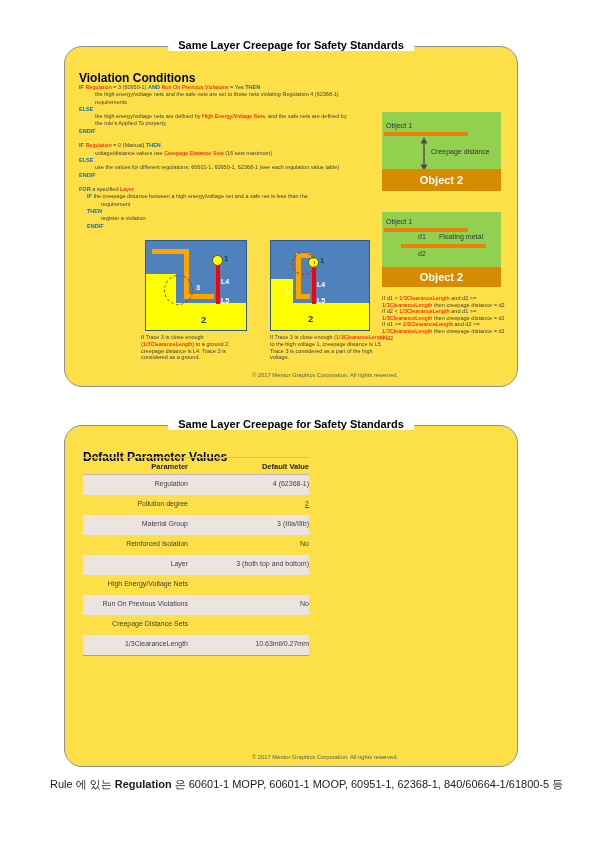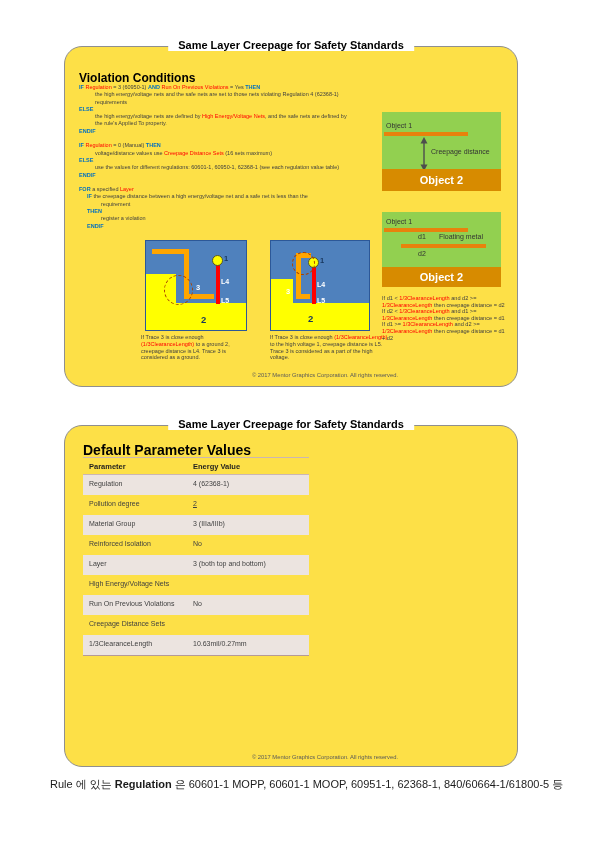--- a/index.html
+++ b/index.html
@@ -53,22 +53,22 @@
   .g1 .gband{height:22px;line-height:22px;}
   .g2 .gband{height:20px;line-height:20px;}
   .garrow{position:absolute;left:36px;top:25px;}
   .grules{position:absolute;left:317px;top:248px;width:124px;font-size:5.6px;line-height:6.6px;color:#3f3f3f;}
 
   
   .kr1{position:absolute;left:36px;top:395px;font-size:11px;color:#1c1c1c;}
   .kr2{position:absolute;left:50px;top:776px;width:552px;font-size:11px;line-height:17.5px;color:#1c1c1c;}
 
   
-  .p2-heading{position:absolute;left:18px;top:16px;font-size:14px;font-weight:700;color:#000;}
-  .ptable{position:absolute;left:18px;top:31px;width:226px;border-top:1px solid #cbb6b2;font-size:7px;color:#3f3f3f;}
+  .p2-heading{position:absolute;left:18px;top:24px;font-size:12px;font-weight:700;color:#000;}
+  .ptable{position:absolute;left:18px;top:31px;width:226px;border-top:1px solid #cbb6b2;font-size:7px;color:#3f3f3f;text-align:right;}
   .thead{display:flex;border-bottom:1px solid #cbb6b2;padding:4px 0 3px;font-weight:700;color:#1f1f1f;font-size:7.5px;}
   .c1{width:99px;padding-left:6px;}
   .c2{flex:1;padding-left:5px;}
   .tbody{border-bottom:1.5px solid #b59a96;}
   .trow{display:flex;min-height:13px;padding:5px 0 2px;}
   .trow.shaded{background:#ece4e0;}
 </style>
 </head>
 <body>
 
@@ -168,21 +168,21 @@
   </section>
 
 
   <section class="panel panel2">
     <div class="panel-title">Same Layer Creepage for Safety Standards</div>
     <div class="p2-heading">Default Parameter Values</div>
 
     <div class="ptable">
       <div class="thead">
         <div class="c1">Parameter</div>
-        <div class="c2">Energy Value</div>
+        <div class="c2">Default Value</div>
       </div>
       <div class="tbody">
           <div class="trow shaded">
             <div class="c1">Regulation</div>
             <div class="c2">4 (62368-1)</div>
           </div>
           <div class="trow">
             <div class="c1">Pollution degree</div>
             <div class="c2" style="text-decoration: underline;">2</div>
           </div>

